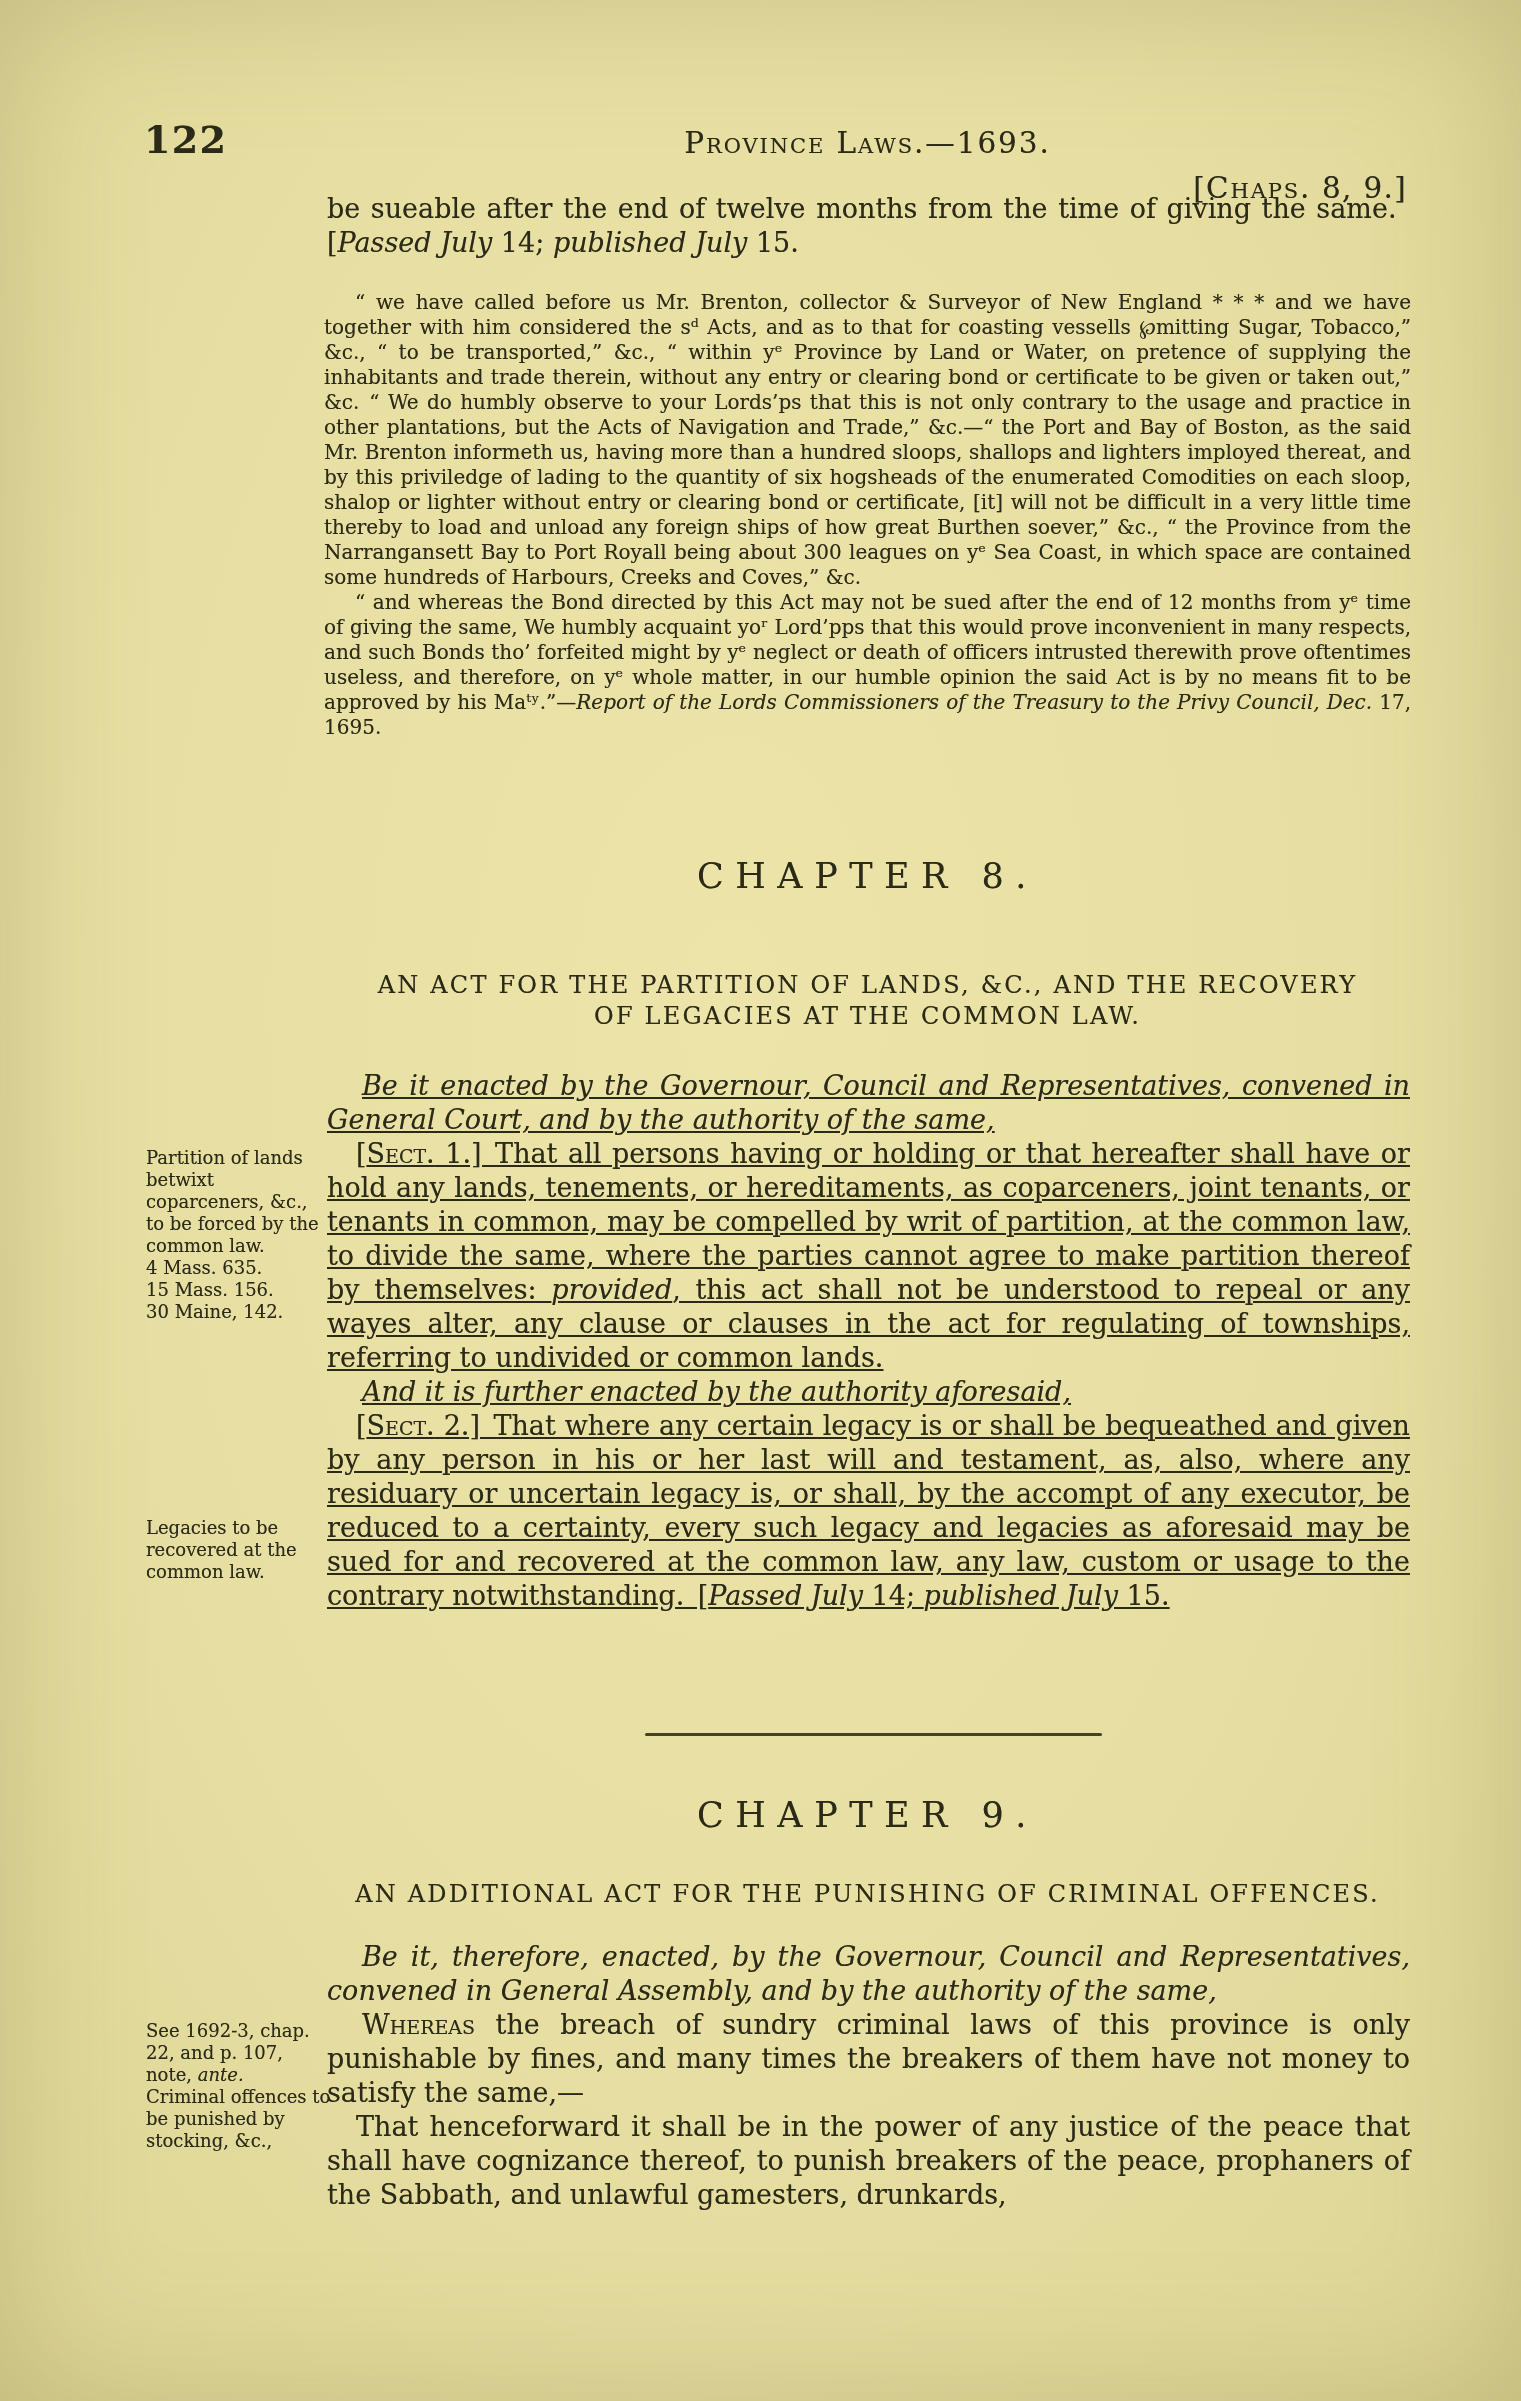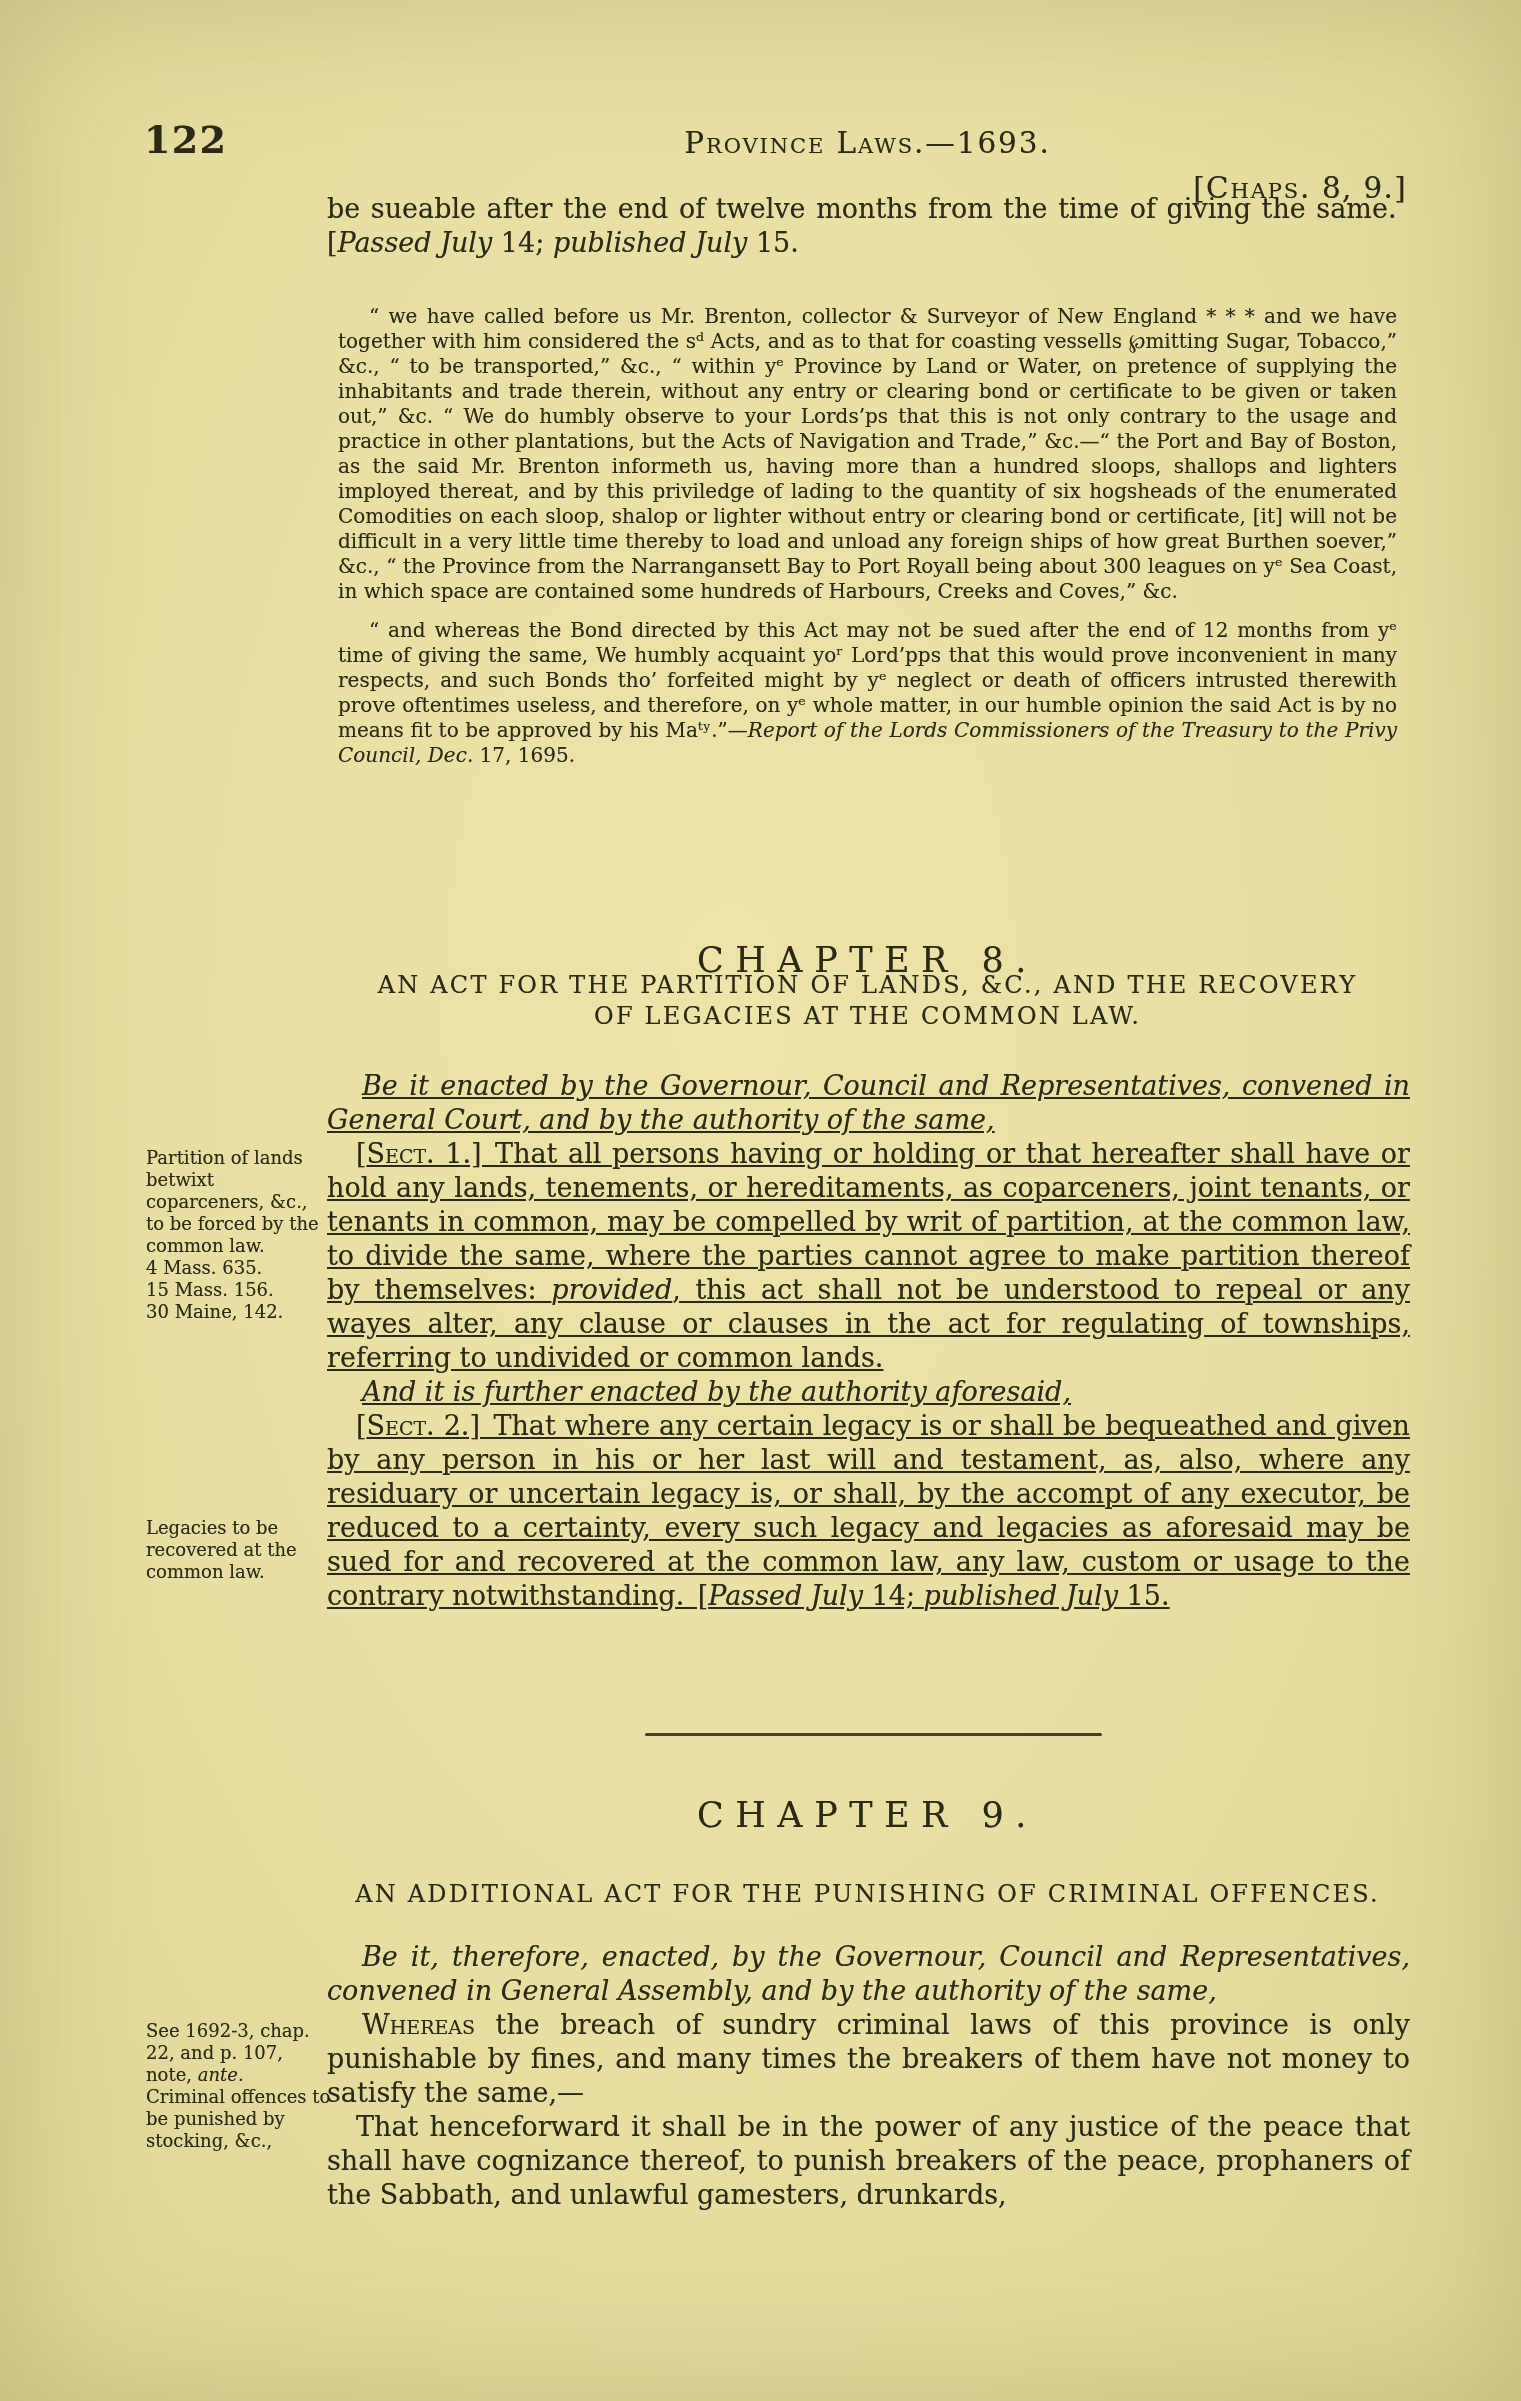--- a/index.html
+++ b/index.html
@@ -17,21 +17,21 @@
   .center{text-align:center;}
   .run-i{font-style:italic;}
   .run-sc{font-variant:small-caps;}
   .pagenum{font-size:38px;font-weight:bold;letter-spacing:1.3px;}
   .runtitle{font-size:29.5px;letter-spacing:1.9px;}
   .runtitle .run-sc, .chapslab .run-sc{letter-spacing:1.9px;}
   .chapslab{font-size:29.5px;letter-spacing:1.3px;text-align:right;}
   .body-text{font-size:27px;line-height:34px;}
   .body-text p{margin:0;}
   .fine{font-size:20px;line-height:25px;}
-  .fine p{margin:14px;}
+  .fine p{margin:0;}
   .fine .findent{text-indent:31px;}
   .chap-head{font-size:35px;letter-spacing:11.5px;}
   .act-title{font-size:24px;letter-spacing:2.2px;line-height:31px;}
   .margin-note{font-size:18px;line-height:22px;text-align:left;}
   .margin-note p{margin:0;}
   .ind45{text-indent:29px;}
   .ind55{text-indent:35px;}
   .divider{background:#2b2a18;border-radius:1.9px;opacity:.88;}
 </style>
 </head>
@@ -45,21 +45,21 @@
 
   <div class="abs txt chapslab" style="right:114px;top:123px;width:321px;margin-top:48px;"><span>[</span><span class="run-sc">Chaps.</span><span> 8, 9.]</span></div>
 
   <div class="abs txt body-text just" style="left:327px;top:192px;width:1083px;"><span>be sueable after the end of twelve months from the time of giving the same. [</span><span class="run-i">Passed July</span><span> 14; </span><span class="run-i">published July</span><span> 15.</span></div>
 
   <div class="abs txt fine just" style="left:324px;top:290px;width:1087px;">
     <p class="findent"><span>“ we have called before us Mr. Brenton, collector &amp; Surveyor of New England * * * and we have together with him considered the sᵈ Acts, and as to that for coasting vessells ℘mitting Sugar, Tobacco,” &amp;c., “ to be transported,” &amp;c., “ within yᵉ Province by Land or Water, on pretence of supplying the inhabitants and trade therein, without any entry or clearing bond or certificate to be given or taken out,” &amp;c. “ We do humbly observe to your Lords’ps that this is not only contrary to the usage and practice in other plantations, but the Acts of Navigation and Trade,” &amp;c.—“ the Port and Bay of Boston, as the said Mr. Brenton informeth us, having more than a hundred sloops, shallops and lighters imployed thereat, and by this priviledge of lading to the quantity of six hogsheads of the enumerated Comodities on each sloop, shalop or lighter without entry or clearing bond or certificate, [it] will not be difficult in a very little time thereby to load and unload any foreign ships of how great Burthen soever,” &amp;c., “ the Province from the Narrangansett Bay to Port Royall being about 300 leagues on yᵉ Sea Coast, in which space are contained some hundreds of Harbours, Creeks and Coves,” &amp;c.</span></p>
     <p class="findent"><span>“ and whereas the Bond directed by this Act may not be sued after the end of 12 months from yᵉ time of giving the same, We humbly acquaint yoʳ Lord’pps that this would prove inconvenient in many respects, and such Bonds tho’ forfeited might by yᵉ neglect or death of officers intrusted therewith prove oftentimes useless, and therefore, on yᵉ whole matter, in our humble opinion the said Act is by no means fit to be approved by his Maᵗʸ.”—</span><span class="run-i">Report of the Lords Commissioners of the Treasury to the Privy Council, Dec.</span><span> 17, 1695.</span></p>
   </div>
 
-  <div class="abs txt chap-head center" style="left:327px;top:940px;width:1081px;">CHAPTER 8.</div>
+  <div class="abs txt chap-head center" style="left:327px;top:856px;width:1081px;">CHAPTER 8.</div>
 
   <div class="abs txt act-title center" style="left:359px;top:970px;width:1017px;">AN ACT FOR THE PARTITION OF LANDS, &amp;C., AND THE RECOVERY OF LEGACIES AT THE COMMON LAW.</div>
 
   <div class="abs txt body-text just" style="left:327px;top:1069px;width:1083px;text-decoration:underline;">
     <p class="ind55"><span class="run-i">Be it enacted by the Governour, Council and Representatives, convened in General Court, and by the authority of the same,</span></p>
     <p class="ind45"><span>[</span><span class="run-sc">Sect.</span><span> 1.] That all persons having or holding or that hereafter shall have or hold any lands, tenements, or hereditaments, as coparceners, joint tenants, or tenants in common, may be compelled by writ of partition, at the common law, to divide the same, where the parties cannot agree to make partition thereof by themselves: </span><span class="run-i">provided</span><span>, this act shall not be understood to repeal or any wayes alter, any clause or clauses in the act for regulating of townships, referring to undivided or common lands.</span></p>
     <p class="ind55"><span class="run-i">And it is further enacted by the authority aforesaid,</span></p>
     <p class="ind45"><span>[</span><span class="run-sc">Sect.</span><span> 2.] That where any certain legacy is or shall be bequeathed and given by any person in his or her last will and testament, as, also, where any residuary or uncertain legacy is, or shall, by the accompt of any executor, be reduced to a certainty, every such legacy and legacies as aforesaid may be sued for and recovered at the common law, any law, custom or usage to the contrary notwithstanding. [</span><span class="run-i">Passed July</span><span> 14; </span><span class="run-i">published July</span><span> 15.</span></p>
   </div>
 

